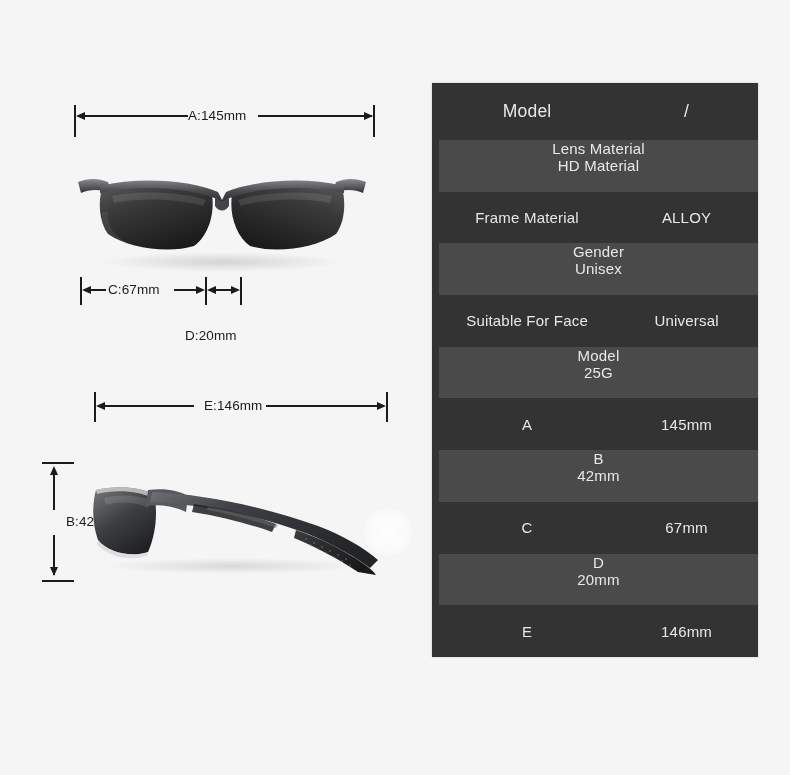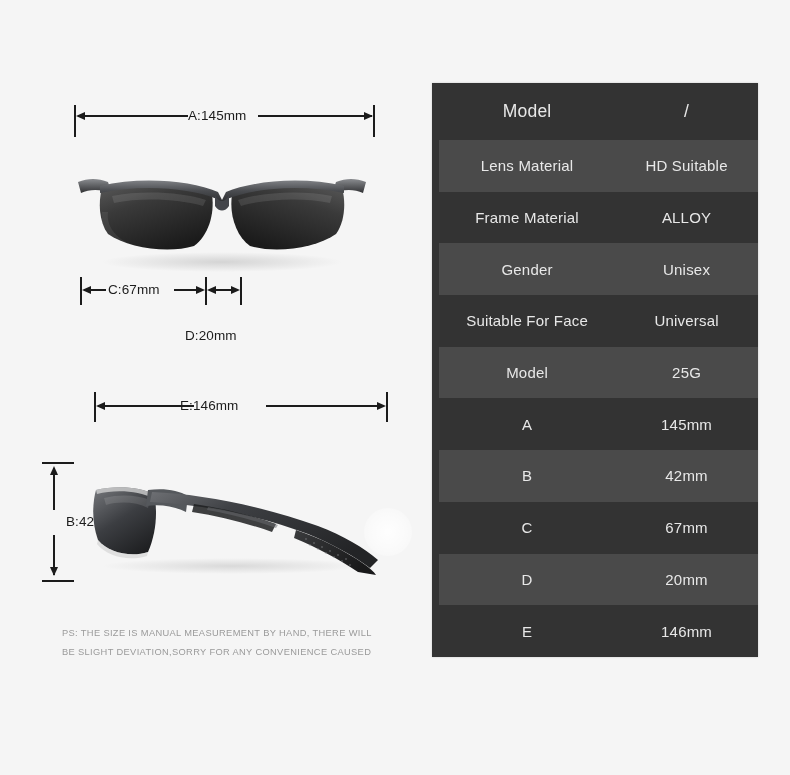--- a/index.html
+++ b/index.html
@@ -99,21 +99,21 @@
     background: #333333;
     box-shadow: 0 0 2px rgba(0,0,0,.18);
   }
   .spec-row {
     display: flex;
     align-items: center;
     height: 51.7px;
     margin-left: 7px;
   }
   .spec-row.odd  { background: #333333; }
-  .spec-row.even { background: #4a4a4a; }
+  .spec-row.even { background: #4a4a4a; flex-direction: column; }
   .spec-row .k,
   .spec-row .v {
     color: #e8e8e8;
     font-size: 15px;
     text-align: center;
     font-weight: 300;
     letter-spacing: .2px;
   }
   .spec-row .k { width: 180px; }
   .spec-row .v { width: 146px; }
@@ -204,21 +204,21 @@
     <div class="dim-label" style="left:185px; top:312px;margin-top:16px;">D:20mm</div>
   </div>
 
   <div>
     <div class="cap-v" style="left:94px; top:392px; height:30px;"></div>
     <div class="cap-v" style="left:386px; top:392px; height:30px;"></div>
     <div class="rule-h" style="left:98px; top:405px; width:96px;"></div>
     <div class="rule-h" style="left:266px; top:405px; width:112px;"></div>
     <div class="arw arw-l" style="left:96px; top:401.5px;"></div>
     <div class="arw arw-r" style="left:377px; top:401.5px;"></div>
-    <div class="dim-label" style="left:180px; top:398px;">E:146mm</div>
+    <div class="dim-label" style="left:204px; top:398px;">E:146mm</div>
   </div>
 
   <div>
     <div class="cap-h" style="left:42px; top:462px; width:32px;"></div>
     <div class="cap-h" style="left:42px; top:580px; width:32px;"></div>
     <div class="rule-v" style="left:53px; top:468px; height:42px;"></div>
     <div class="rule-v" style="left:53px; top:535px; height:40px;"></div>
     <div class="arw arw-u" style="left:49.5px; top:466px;"></div>
     <div class="arw arw-d" style="left:49.5px; top:567px;"></div>
     <div class="dim-label" style="left:22px; top:514px;margin-left:44px;">B:42mm</div>
@@ -283,36 +283,32 @@
       <circle cx="244" cy="85" r="1.1"></circle>
         <circle cx="252" cy="89" r="1.1"></circle>
       <circle cx="260" cy="93" r="1.1"></circle>
         <circle cx="268" cy="97" r="1.1"></circle>
     </g>
   </svg>
 
   <div style="position:absolute; left:364px; top:508px; width:48px; height:48px;
               border-radius:50%; background:radial-gradient(circle,rgba(255,255,255,.95) 0%,rgba(255,255,255,.5) 55%,rgba(255,255,255,0) 100%);"></div>
 
-  <div id="disclaimer">
-    <div>PS: THE SIZE IS MANUAL MEASUREMENT BY HAND, THERE WILL</div>
-    <div>BE SLIGHT DEVIATION,SORRY FOR ANY CONVENIENCE CAUSED</div>
-  </div>
 </div>
 
 <div id="spec-table">
 
   <div class="spec-row head odd">
     <div class="k">Model</div>
     <div class="v">/</div>
   </div>
 
   <div class="spec-row even">
     <div class="k">Lens Material</div>
-    <div class="v">HD Suitable</div>
+    <div class="v">HD Material</div>
   </div>
 
   <div class="spec-row odd">
     <div class="k">Frame Material</div>
     <div class="v">ALLOY</div>
   </div>
 
   <div class="spec-row even">
     <div class="k">Gender</div>
     <div class="v">Unisex</div>

